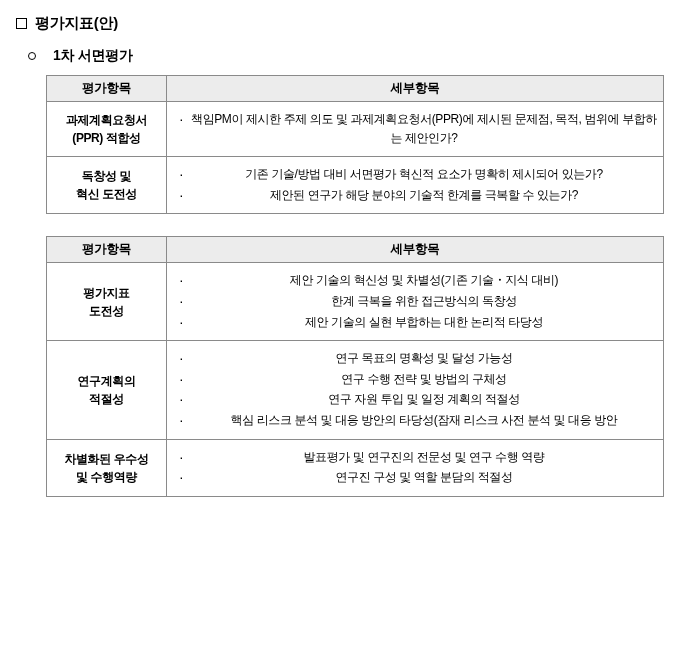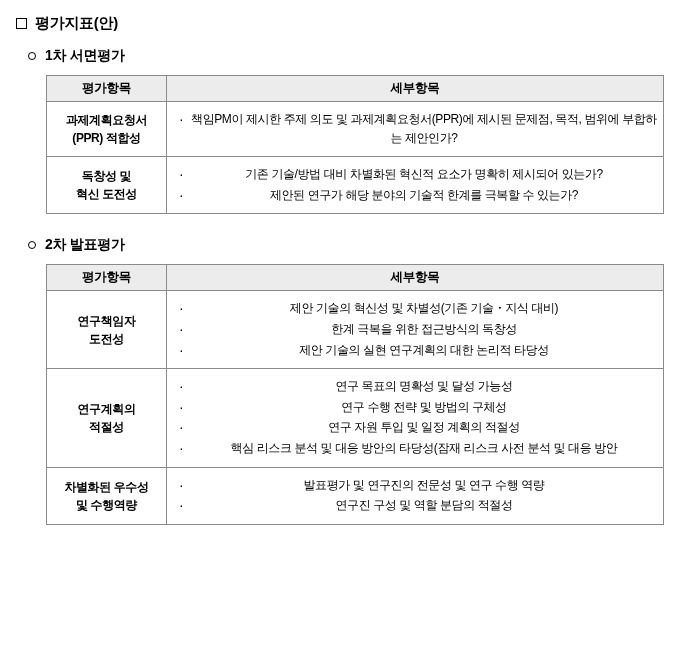--- a/index.html
+++ b/index.html
@@ -33,21 +33,21 @@
     display: inline-block;
     width: 11px;
     height: 11px;
     border: 1.6px solid #000;
     box-sizing: border-box;
     flex: 0 0 auto;
   }
   .section-head {
     display: flex;
     align-items: center;
-    gap: 9px;
+    gap: 17px;
     font-size: 14px;
     font-weight: bold;
     margin: 0 0 10px 14px;
     letter-spacing: -0.3px;
   }
   .circ-marker {
     display: inline-block;
     width: 8px;
     height: 8px;
     border: 1.4px solid #000;
@@ -157,55 +157,51 @@
           </ul>
         </td>
       </tr>
       <tr>
         <td class="item-cell">
           <span class="sub-line">독창성 및</span>
           <span class="sub-line">혁신 도전성</span>
         </td>
         <td class="detail-cell">
           <ul class="bullets">
-            <li>기존 기술/방법 대비 차별화된 혁신적 요소가 명확히 제시되어 있는가?</li>
+            <li>기존 기술/방법 대비 서면평가 혁신적 요소가 명확히 제시되어 있는가?</li>
             <li>제안된 연구가 해당 분야의 기술적 한계를 극복할 수 있는가?</li>
           </ul>
         </td>
       </tr>
     </tbody>
   </table>
 
-  <div class="section-head">
-    <span class="circ-marker"></span>
-    <span>2차 발표평가</span>
-  </div>
 
   <table class="eval">
     <colgroup>
       <col class="col-item">
       <col>
     </colgroup>
     <thead>
       <tr>
         <th>평가항목</th>
         <th>세부항목</th>
       </tr>
     </thead>
     <tbody>
       <tr>
         <td class="item-cell">
-          <span class="sub-line">연구책임자</span>
+          <span class="sub-line">평가지표</span>
           <span class="sub-line">도전성</span>
         </td>
         <td class="detail-cell">
           <ul class="bullets">
             <li>제안 기술의 혁신성 및 차별성(기존 기술・지식 대비)</li>
             <li>한계 극복을 위한 접근방식의 독창성</li>
-            <li>제안 기술의 실현 연구계획의 대한 논리적 타당성</li>
+            <li>제안 기술의 실현 부합하는 대한 논리적 타당성</li>
           </ul>
         </td>
       </tr>
       <tr>
         <td class="item-cell">
           <span class="sub-line">연구계획의</span>
           <span class="sub-line">적절성</span>
         </td>
         <td class="detail-cell">
           <ul class="bullets">

